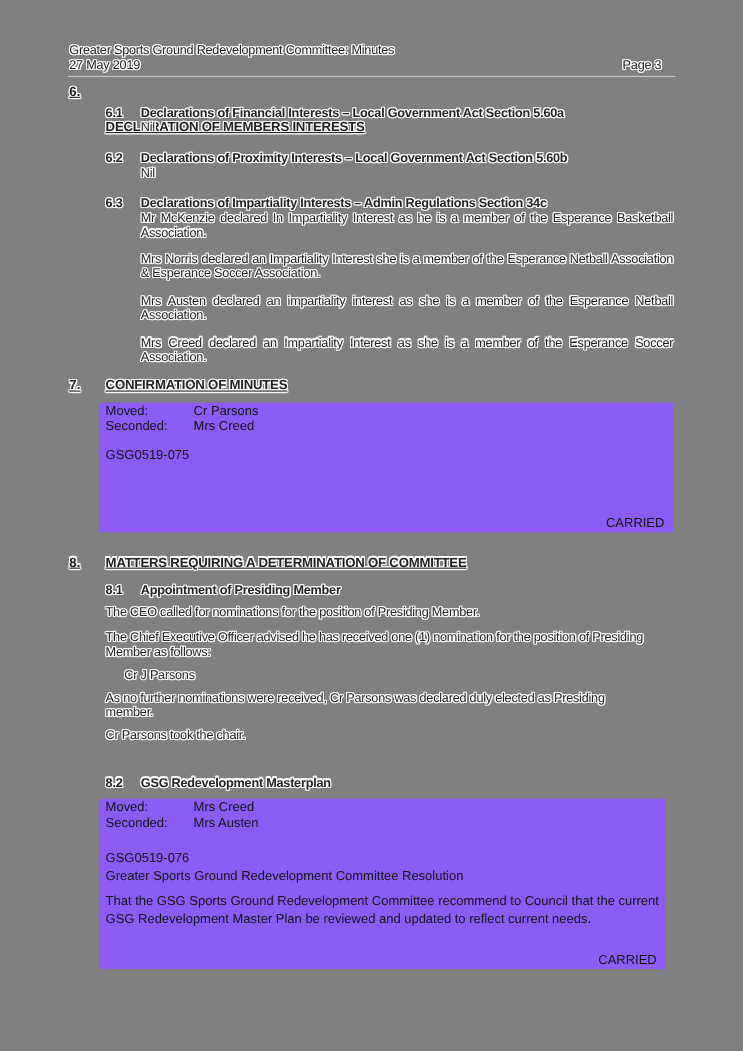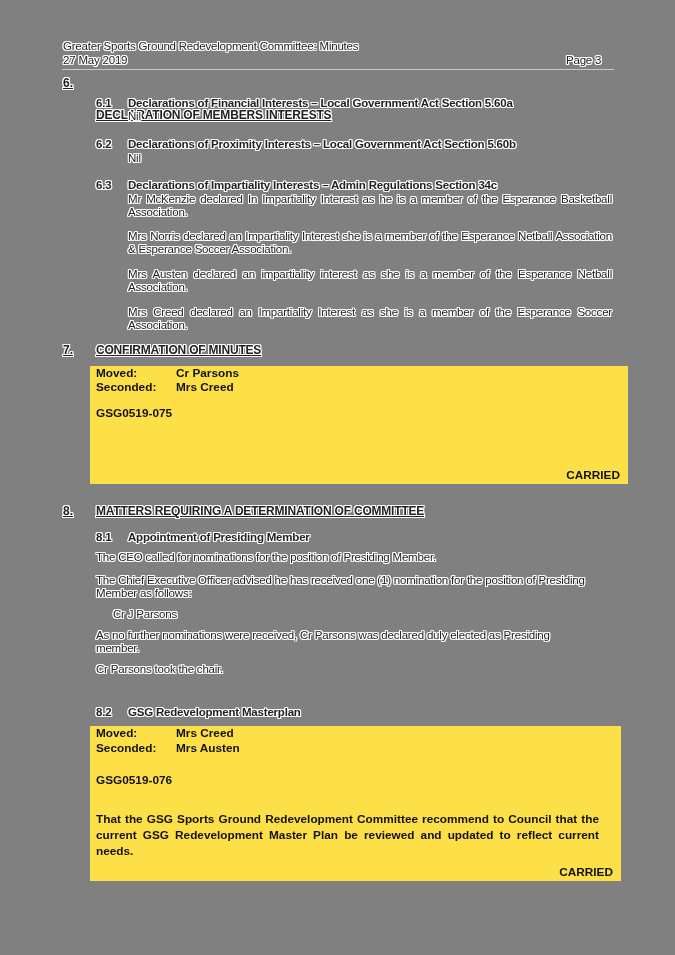--- a/index.html
+++ b/index.html
@@ -64,26 +64,25 @@
       left: 128px;
       width: 484px;
     }
     .para8 {
       position: absolute;
       left: 96px;
       width: 494px;
     }
     .box {
       position: absolute;
-      background: #fde047;
+      background: #8b5cf6;
       color: #111;
-      font-weight: bold;
+      font-weight: normal;
       font-size: 11.8px;
       line-height: 15px;
-      padding-left: 16px;
     }
     .box .row { position: absolute; }
     .box .lbl { position: absolute; left: 6px; }
     .box .val { position: absolute; left: 86px; }
     .box .carried { position: absolute; right: 8px; }
   </style>
 </head>
 <body>
 
 <div class="abs hdr halo" style="left:63px; top:40px;">Greater Sports Ground Redevelopment Committee: Minutes</div>
@@ -134,15 +133,16 @@
 
 <div class="abs sub-num halo" style="left:96px; top:706px;">8.2</div>
 <div class="abs sub-title halo" style="left:128px; top:706px;">GSG Redevelopment Masterplan</div>
 
 <div class="box" style="left:90px; top:726px; width:515px; height:155px;">
   <div class="lbl" style="top:0px;">Moved:</div>
   <div class="val" style="top:0px;">Mrs Creed</div>
   <div class="lbl" style="top:15px;">Seconded:</div>
   <div class="val" style="top:15px;">Mrs Austen</div>
   <div class="lbl" style="top:47px;">GSG0519-076</div>
+  <div class="lbl" style="top:63px;">Greater Sports Ground Redevelopment Committee Resolution</div>
   <div class="row justify" style="left:6px; top:85px; width:503px; line-height:16px;">That the GSG Sports Ground Redevelopment Committee recommend to Council that the current GSG Redevelopment Master Plan be reviewed and updated to reflect current needs.</div>
   <div class="carried" style="top:139px;">CARRIED</div>
 </div>
 
 </body></html>

